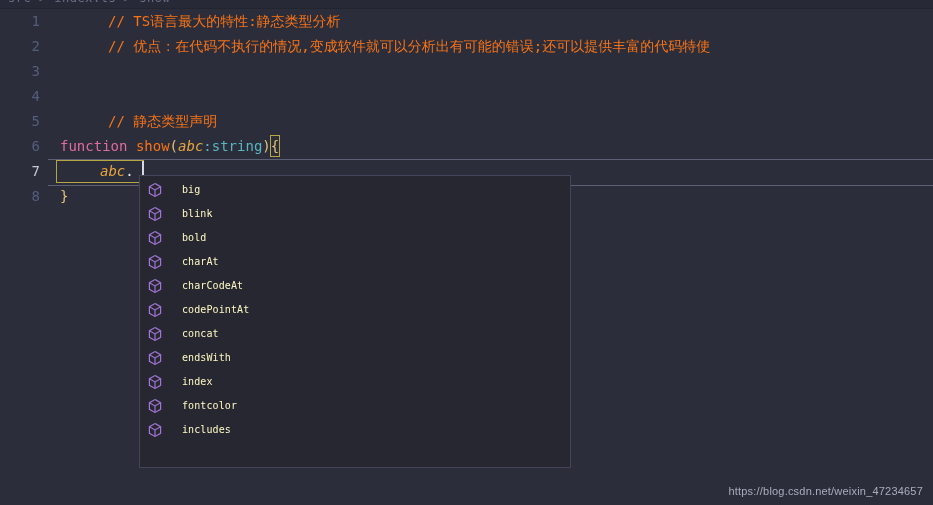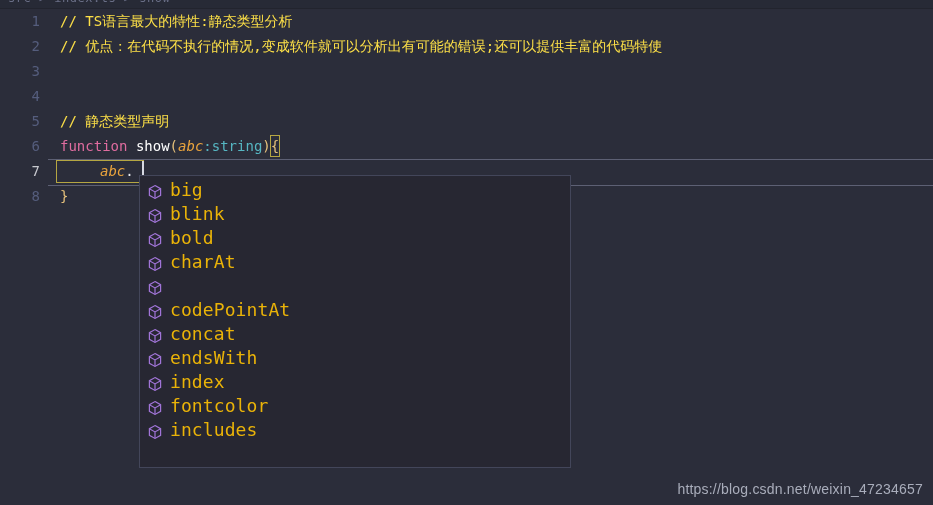--- a/index.html
+++ b/index.html
@@ -105,23 +105,23 @@
   
   .caret {
     position: absolute;
     top: 2px;
     width: 2px;
     height: 21px;
     background: #d7d9e2;
   }
 
   
-  .t-comment  { color: #fde047; }
+  .t-comment  { color: #f97316; margin-left: 48px; }
   .t-keyword  { color: #e06c9f; }
-  .t-func     { color: #ffffff; }
+  .t-func     { color: #f97316; }
   .t-paren    { color: #e5c07b; }
   .t-param    { color: #e8a33d; font-style: italic; }
   .t-colon    { color: #56b6c2; }
   .t-type     { color: #56b6c2; }
   .t-brace    { color: #e5c07b; }
   .t-dot      { color: #e8e9ee; }
   .t-var      { color: #e8a33d; font-style: italic; }
 
   
   .suggest {
@@ -135,41 +135,42 @@
     box-sizing: border-box;
     overflow: hidden;
   }
   .suggest-list { padding: 2px 0 0 0; }
   .suggest-row {
     height: 24px;
     line-height: 24px;
     display: flex;
     align-items: center;
     padding-left: 7px;
-    font-size: 18px;
+    font-size: 10px;
     font-family: "DejaVu Sans Mono", monospace;
-    color: #eab308;
+    color: #fef9c3;
     white-space: nowrap;
+    gap: 12px;
   }
   .suggest-row .cube-icon {
     width: 16px;
     height: 16px;
     margin-right: 7px;
     flex: 0 0 16px;
     display: inline-block;
   }
   .suggest-row .label { letter-spacing: 0.1px; }
 
   
   .watermark {
     position: absolute;
     right: 10px;
     bottom: 8px;
     font-family: "Liberation Sans", sans-serif;
-    font-size: 14px;
+    font-size: 11px;
     color: #a9adbb;
     letter-spacing: 0.2px;
   }
 </style>
 </head>
 <body>
 
 <div class="screen">
 
   <div class="breadcrumb-bar">
@@ -256,20 +257,21 @@
               <path d="M2.4 4.7 L8 7.9 L13.6 4.7 M8 7.9 L8 14.4" fill="none" stroke="#a175d8" stroke-width="1.2"></path>
             </svg></span>
         <span class="label">charAt</span>
       </div>
 
       <div class="suggest-row">
         <span class="cube-icon"><svg width="16" height="16" viewBox="0 0 16 16">
               <path d="M8 1.6 L13.6 4.7 L13.6 11.3 L8 14.4 L2.4 11.3 L2.4 4.7 Z" fill="none" stroke="#a175d8" stroke-width="1.2"></path>
               <path d="M2.4 4.7 L8 7.9 L13.6 4.7 M8 7.9 L8 14.4" fill="none" stroke="#a175d8" stroke-width="1.2"></path>
             </svg></span>
+        <span class="label">charCodeAt</span>
       </div>
 
       <div class="suggest-row">
         <span class="cube-icon"><svg width="16" height="16" viewBox="0 0 16 16">
               <path d="M8 1.6 L13.6 4.7 L13.6 11.3 L8 14.4 L2.4 11.3 L2.4 4.7 Z" fill="none" stroke="#a175d8" stroke-width="1.2"></path>
               <path d="M2.4 4.7 L8 7.9 L13.6 4.7 M8 7.9 L8 14.4" fill="none" stroke="#a175d8" stroke-width="1.2"></path>
             </svg></span>
         <span class="label">codePointAt</span>
       </div>
 

